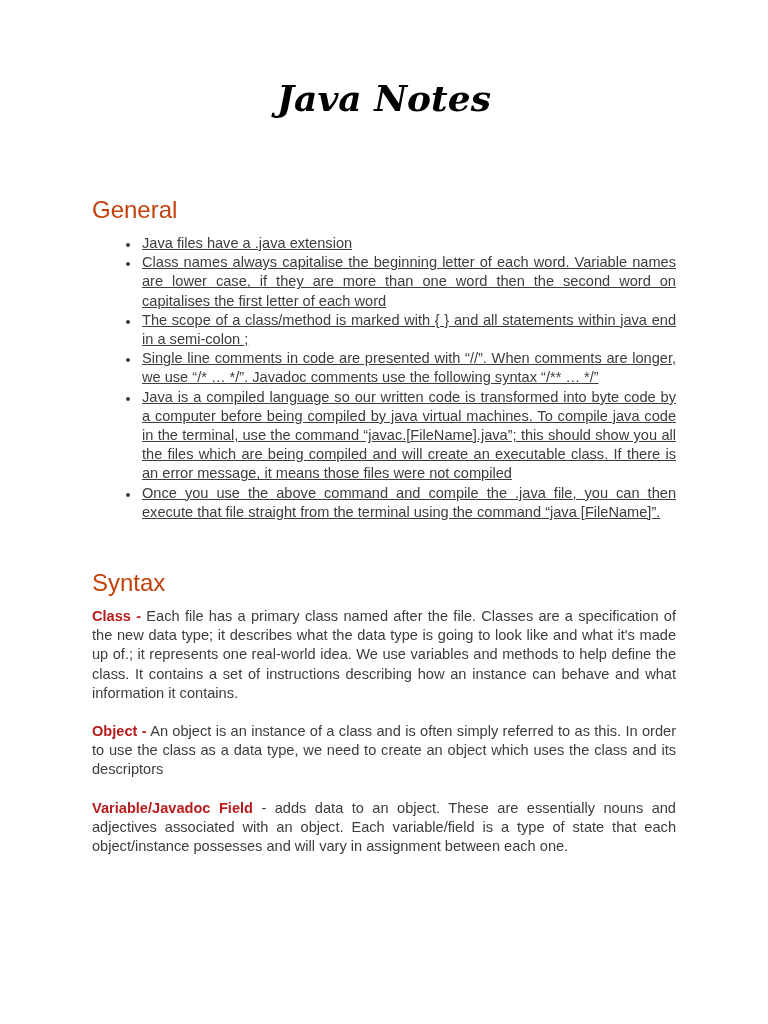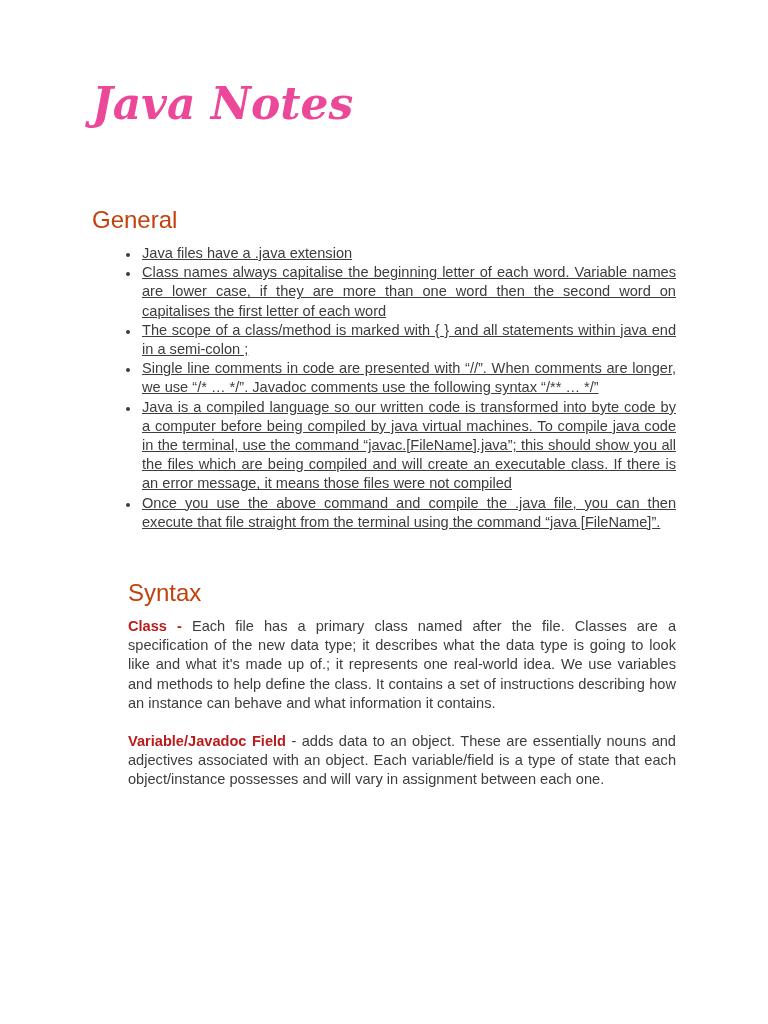--- a/index.html
+++ b/index.html
@@ -13,37 +13,38 @@
     height: 1024px;
     background: #ffffff;
     overflow: hidden;
     font-family: "Liberation Sans", sans-serif;
     color: #3d3d3d;
     box-sizing: border-box;
     padding: 76px 92px 0 92px;
   }
   .doc-title {
     margin: 0;
+    text-align: center;
     font-family: "DejaVu Serif", serif;
     font-style: italic;
     font-weight: 700;
-    font-size: 44px;
+    font-size: 36px;
     line-height: 1.25;
     letter-spacing: 0px;
-    color: #ec4899;
+    color: #000000;
   }
   .sec-heading {
     margin: 0 0 9px 0;
     font-weight: 400;
     font-size: 24px;
     line-height: 1.25;
     color: #c2410c;
   }
   .sec-general { margin-top: 74px; }
-  .sec-syntax  { margin-top: 46px; margin-left: 36px; }
+  .sec-syntax  { margin-top: 46px; }
   ul.bullets {
     margin: 0;
     padding: 0 0 0 48px;
     list-style: disc outside;
     text-decoration: underline;
   }
   ul.bullets li {
     margin: 0;
     padding-left: 2px;
     font-size: 14.6px;
@@ -82,17 +83,18 @@
       <li>Java is a compiled language so our written code is transformed into byte code by a computer before being compiled by java virtual machines. To compile java code in the terminal, use the command “javac.[FileName].java”; this should show you all the files which are being compiled and will create an executable class. If there is an error message, it means those files were not compiled</li>
       <li>Once you use the above command and compile the .java file, you can then execute that file straight from the terminal using the command “java [FileName]”.</li>
     </ul>
   </section>
 
   <section class="sec-syntax">
     <h2 class="sec-heading">Syntax</h2>
 
     <p class="para"><b class="term">Class -</b><span> Each file has a primary class named after the file. Classes are a specification of the new data type; it describes what the data type is going to look like and what it's made up of.; it represents one real-world idea. We use variables and methods to help define the class. It contains a set of instructions describing how an instance can behave and what information it contains.</span></p>
 
+    <p class="para"><b class="term">Object -</b><span> An object is an instance of a class and is often simply referred to as this. In order to use the class as a data type, we need to create an object which uses the class and its descriptors</span></p>
 
     <p class="para"><b class="term">Variable/Javadoc Field</b><span> - adds data to an object. These are essentially nouns and adjectives associated with an object. Each variable/field is a type of state that each object/instance possesses and will vary in assignment between each one.</span></p>
   </section>
 
 </div>
 
 </body></html>

